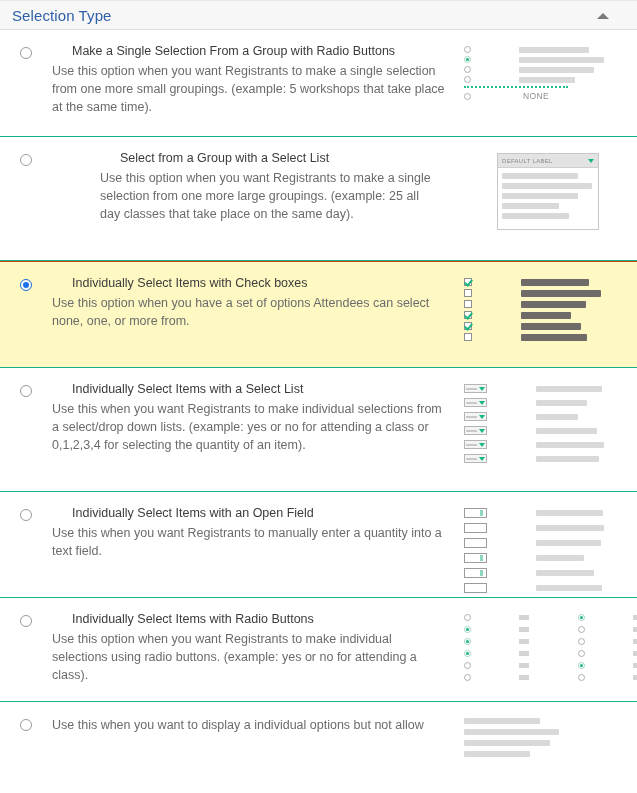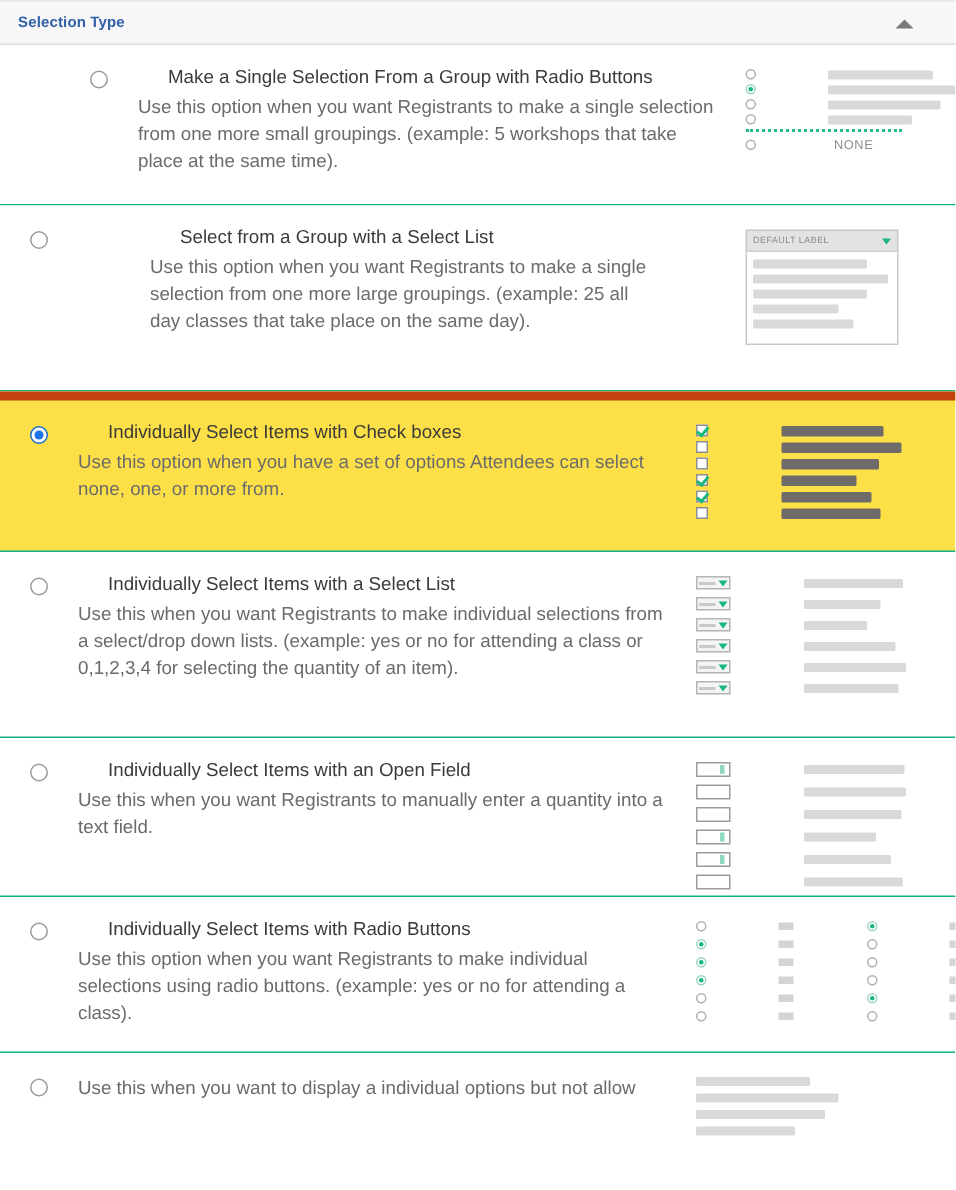--- a/index.html
+++ b/index.html
@@ -24,22 +24,22 @@
     border-bottom: 1px solid #dddddd;
     border-top: 1px solid #e6e6e6;
     box-sizing: border-box;
     display: flex;
     align-items: center;
     padding: 0 14px 0 12px;
     position: relative;
   }
   .panel-title {
     color: #2f5fa8;
-    font-size: 10px;
-    font-weight: bold;
+    font-size: 15px;
+    font-weight: normal;
     letter-spacing: .1px;
   }
   .collapse-icon {
     position: absolute;
     right: 28px;
     top: 12px;
     width: 0; height: 0;
     border-left: 6px solid transparent;
     border-right: 6px solid transparent;
     border-bottom: 6px solid #7a7a7a;
@@ -53,22 +53,22 @@
     display: flex;
     align-items: flex-start;
     padding: 14px 0 14px 0;
     border-bottom: 1px solid #13b187;
     position: relative;
     box-sizing: border-box;
     background: #ffffff;
   }
   .opt-row:last-child { border-bottom: none; }
   .opt-row.selected {
-    background: #fde047;
-    border-top: 6px solid #c2410c;
+    background: #fef9c3;
+    border-top: 1px solid #c2410c;
   }
   .opt-radio-cell {
     width: 52px;
     flex: 0 0 52px;
     display: flex;
     justify-content: center;
     padding-top: 3px;
   }
   .radio {
     width: 12px; height: 12px;
@@ -199,21 +199,21 @@
 
 <div class="panel">
 
   <div class="panel-header">
     <span class="panel-title">Selection Type</span>
     <span class="collapse-icon"></span>
   </div>
 
   <div class="options">
 
-    <div class="opt-row" style="height:107px;padding-left:40px;">
+    <div class="opt-row" style="height:107px;">
       <div class="opt-radio-cell">
         <span class="radio"></span>
       </div>
       <div class="opt-text">
         <div class="opt-title">Make a Single Selection From a Group with Radio Buttons</div>
         <div class="opt-desc">Use this option when you want Registrants to make a single selection from one more small groupings. (example: 5 workshops that take place at the same time).</div>
       </div>
       <div class="opt-preview">
         <div class="pv-line">
             <span class="pv-radio"></span>

